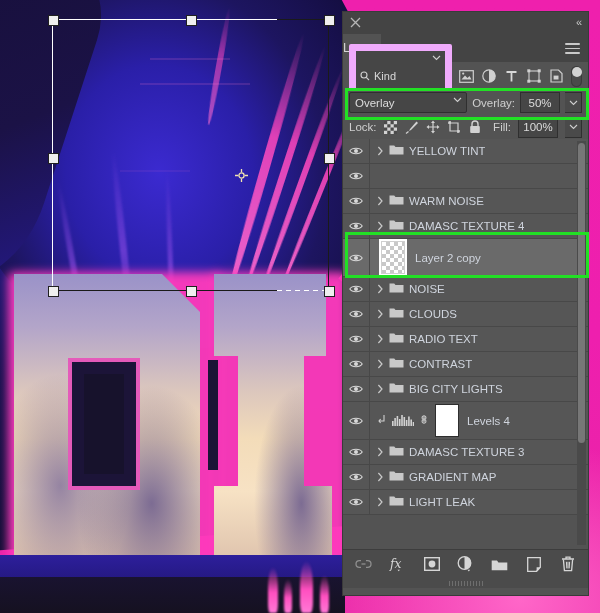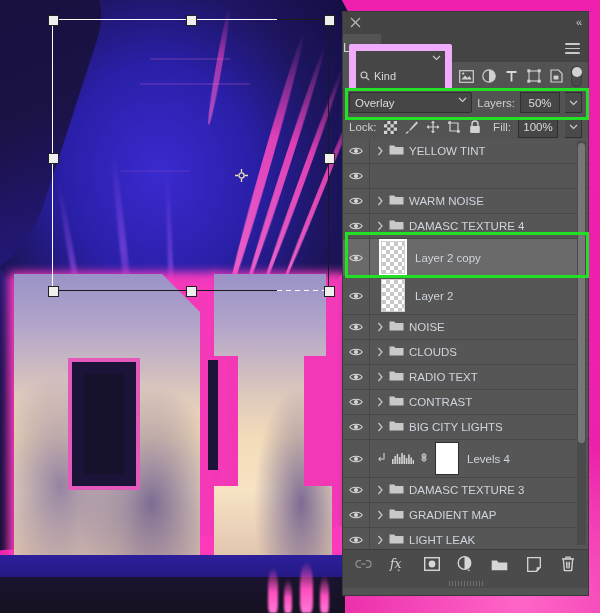--- a/index.html
+++ b/index.html
@@ -321,21 +321,21 @@
       <div id="filter-toggle"></div>
     </div>
 
     <div id="blend-row">
       <div id="blend-select">
         <span id="blend-label">Overlay</span>
         <svg class="fchev" width="9" height="6" viewBox="0 0 9 6">
           <path d="M1 1 L4.5 4.5 L8 1" fill="none" stroke="#cfcfcf" stroke-width="1.1"></path>
         </svg>
       </div>
-      <span id="opacity-label">Layers:</span>
+      <span id="opacity-label">Overlay:</span>
       <div id="opacity-field">50%</div>
       <div id="opacity-chev">
         <svg width="9" height="6" viewBox="0 0 9 6">
             <path d="M1 1 L4.5 4.5 L8 1" fill="none" stroke="#cfcfcf" stroke-width="1.1"></path>
           </svg>
       </div>
     </div>
 
     <div id="lock-row">
       <span id="lock-text">Lock:</span>
@@ -452,32 +452,20 @@
             <svg width="14" height="10" viewBox="0 0 14 10">
               <path d="M0.8 5 C3 1.4 11 1.4 13.2 5 C11 8.6 3 8.6 0.8 5 Z" fill="none" stroke="#d8d8d8" stroke-width="1.1"></path>
               <circle cx="7" cy="5" r="2" fill="#d8d8d8"></circle>
             </svg>
           </div>
           <div class="body-cell">
             <span class="thumb sel-out" style="margin-left:4px;margin-right:5px"></span>
             <span class="lname">Layer 2 copy</span>
           </div>
         </div>
-        <div class="lrow tall">
-          <div class="eye-cell">
-            <svg width="14" height="10" viewBox="0 0 14 10">
-              <path d="M0.8 5 C3 1.4 11 1.4 13.2 5 C11 8.6 3 8.6 0.8 5 Z" fill="none" stroke="#d8d8d8" stroke-width="1.1"></path>
-              <circle cx="7" cy="5" r="2" fill="#d8d8d8"></circle>
-            </svg>
-          </div>
-          <div class="body-cell">
-            <span class="thumb" style="margin-left:4px;margin-right:5px"></span>
-            <span class="lname">Layer 2</span>
-          </div>
-        </div>
         <div class="lrow short">
           <div class="eye-cell">
             <svg width="14" height="10" viewBox="0 0 14 10">
               <path d="M0.8 5 C3 1.4 11 1.4 13.2 5 C11 8.6 3 8.6 0.8 5 Z" fill="none" stroke="#d8d8d8" stroke-width="1.1"></path>
               <circle cx="7" cy="5" r="2" fill="#d8d8d8"></circle>
             </svg>
           </div>
           <div class="body-cell">
             <span class="chev-r"><svg width="7" height="10" viewBox="0 0 7 10">
                 <path d="M1.4 1 L5 5 L1.4 9" fill="none" stroke="#c9c9c9" stroke-width="1.2"></path>

